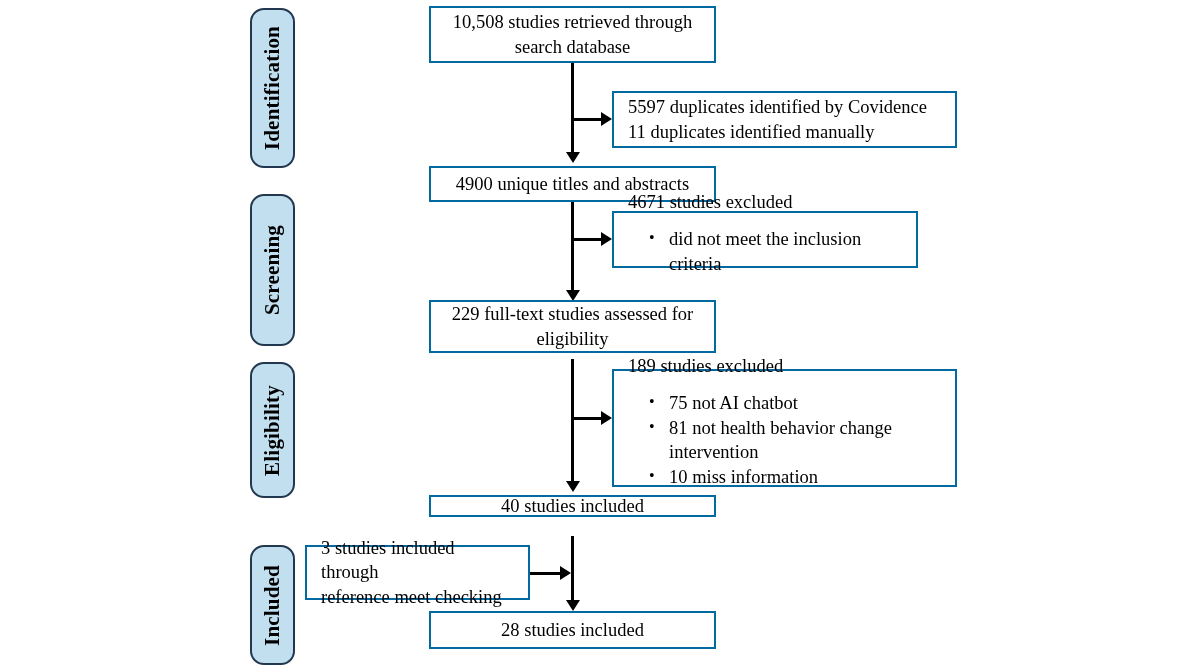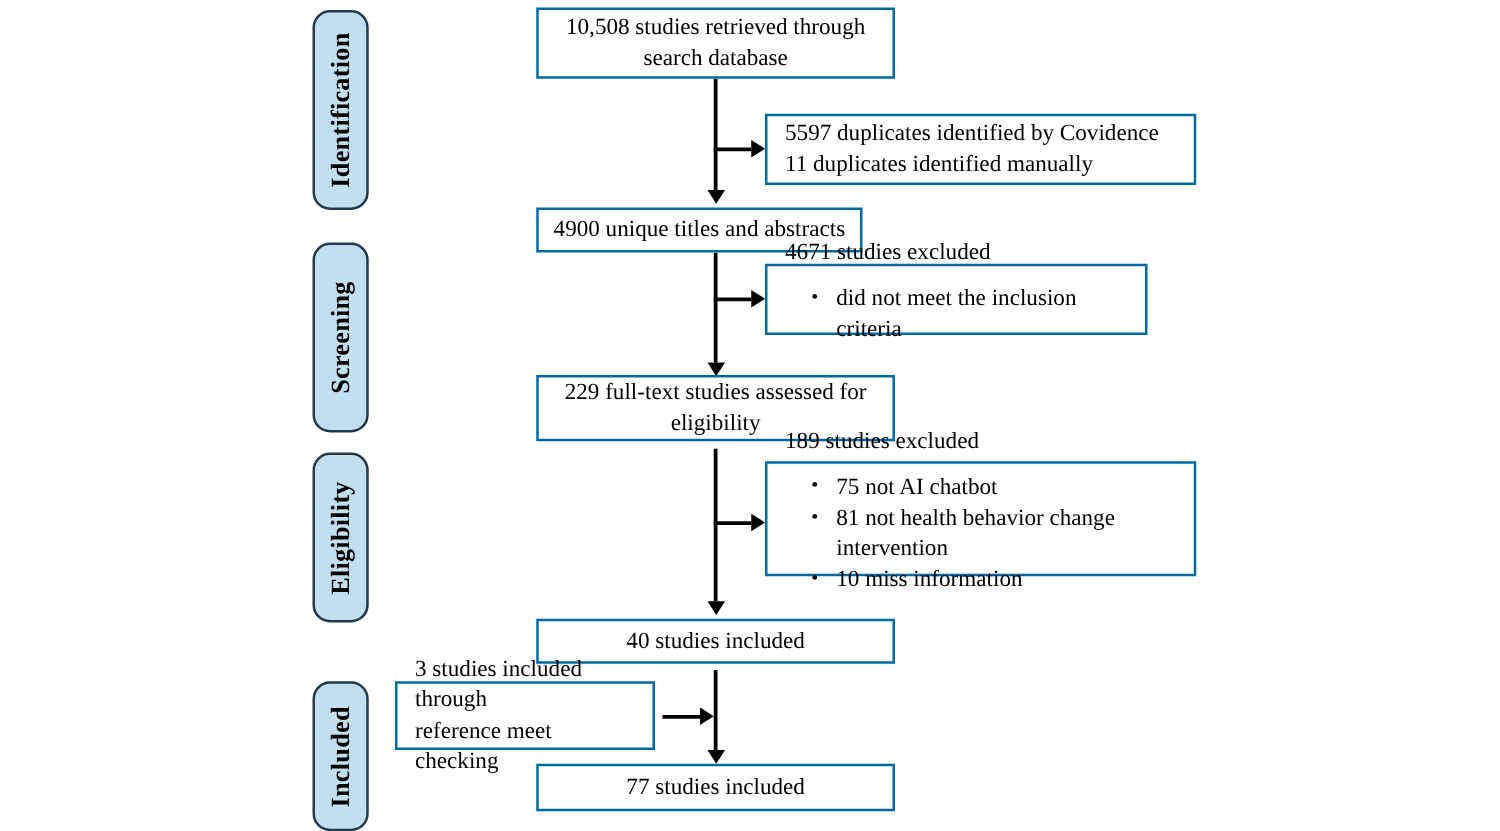--- a/index.html
+++ b/index.html
@@ -156,51 +156,51 @@
   <div class="flowbox center" style="left:429px; top:6px; width:287px; height:57px;">
     <span class="line">10,508 studies retrieved through</span>
     <span class="line">search database</span>
   </div>
 
   <div class="flowbox left" style="left:612px; top:91px; width:345px; height:57px;">
     <span class="line">5597 duplicates identified by Covidence</span>
     <span class="line">11 duplicates identified manually</span>
   </div>
 
-  <div class="flowbox center" style="left:429px; top:166px; width:261px; height:36px;">
+  <div class="flowbox center" style="left:429px; top:166px; width:287px; height:36px;">
     <span class="line">4900 unique titles and abstracts</span>
   </div>
 
   <div class="flowbox left" style="left:612px; top:211px; width:306px; height:57px;">
     <span class="line">4671 studies excluded</span>
     <ul class="blist">
       <li>did not meet the inclusion criteria</li>
     </ul>
   </div>
 
   <div class="flowbox center" style="left:429px; top:300px; width:287px; height:53px;">
     <span class="line">229 full-text studies assessed for</span>
     <span class="line">eligibility</span>
   </div>
 
-  <div class="flowbox left" style="left:612px; top:369px; width:345px; height:92px;">
+  <div class="flowbox left" style="left:612px; top:369px; width:345px; height:118px;">
     <span class="line">189 studies excluded</span>
     <ul class="blist">
       <li>75 not AI chatbot</li>
       <li>81 not health behavior change intervention</li>
       <li>10 miss information</li>
     </ul>
   </div>
 
-  <div class="flowbox center" style="left:429px; top:495px; width:287px; height:36px;">
+  <div class="flowbox center" style="left:429px; top:495px; width:287px; height:22px;">
     <span class="line">40 studies included</span>
   </div>
 
-  <div class="flowbox left" style="left:316px; top:545px; width:208px; height:55px;">
+  <div class="flowbox left" style="left:305px; top:545px; width:225px; height:55px;">
     <span class="line">3 studies included through</span>
     <span class="line">reference meet checking</span>
   </div>
 
   <div class="flowbox center" style="left:429px; top:611px; width:287px; height:38px;">
-    <span class="line">77 studies included</span>
+    <span class="line">28 studies included</span>
   </div>
 
 </div>
 
 </body></html>

